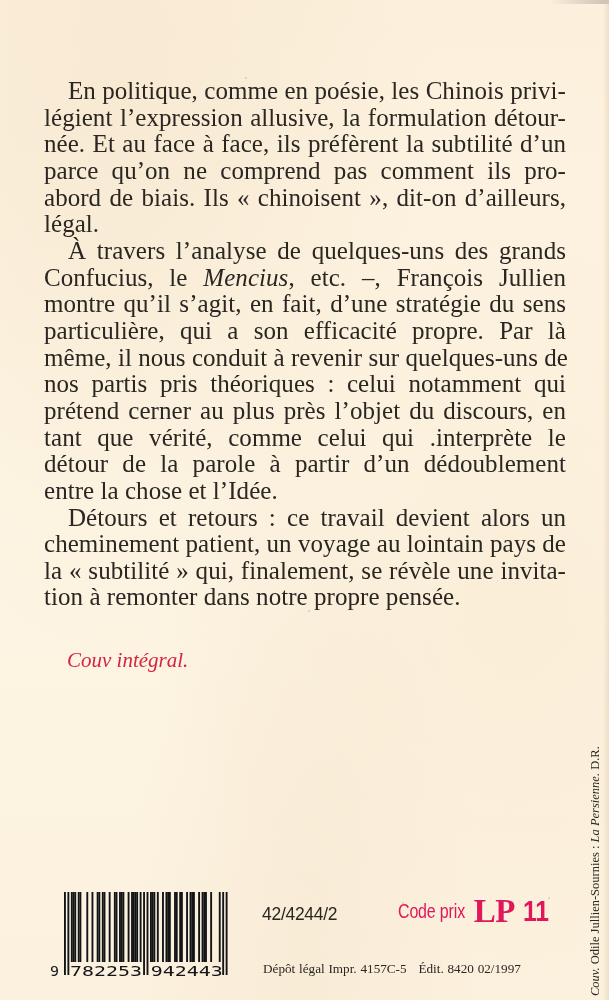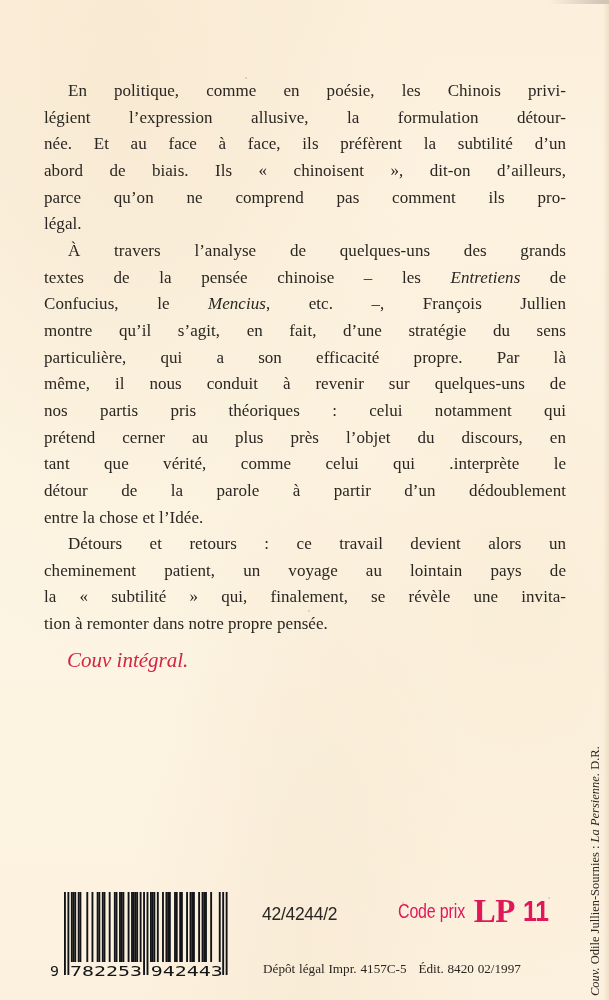--- a/index.html
+++ b/index.html
@@ -35,21 +35,21 @@
       width: 6px;
       height: 1000px;
       background: linear-gradient(90deg, rgba(235,215,185,0) 0%, rgba(225,205,175,0.5) 100%);
     }
 
     .blurb {
       position: absolute;
       left: 44px;
       top: 78px;
       width: 522px;
-      font-size: 17px;
+      font-size: 25px;
       line-height: 26.65px;
       text-align: justify;
       letter-spacing: 0.05px;
     }
     .blurb p {
       margin: 0;
       text-indent: 24px;
     }
     .blurb p .line {
       display: block;
@@ -168,27 +168,26 @@
 <body>
 
 <div class="corner-edge"></div>
 <div class="right-edge"></div>
 
 <div class="blurb">
   <p>
       <span class="line first">En politique, comme en poésie, les Chinois privi-</span>
       <span class="line">légient l’expression allusive, la formulation détour-</span>
       <span class="line">née. Et au face à face, ils préfèrent la subtilité d’un</span>
+      <span class="line">parce qu’on ne comprend pas comment ils pro-</span>
       <span class="line">abord de biais. Ils « chinoisent », dit-on d’ailleurs,</span>
-      <span class="line">parce qu’on ne comprend pas comment ils pro-</span>
       <span class="line last">légal.</span>
     </p>
   <p>
       <span class="line first">À travers l’analyse de quelques-uns des grands</span>
-      <span class="line">textes de la pensée chinoise – les <em>Entretiens</em> de</span>
       <span class="line">Confucius, le <em>Mencius</em>, etc. –, François Jullien</span>
       <span class="line">montre qu’il s’agit, en fait, d’une stratégie du sens</span>
       <span class="line">particulière, qui a son efficacité propre. Par là</span>
       <span class="line">même, il nous conduit à revenir sur quelques-uns de</span>
       <span class="line">nos partis pris théoriques : celui notamment qui</span>
       <span class="line">prétend cerner au plus près l’objet du discours, en</span>
       <span class="line">tant que vérité, comme celui qui .interprète le</span>
       <span class="line">détour de la parole à partir d’un dédoublement</span>
       <span class="line last">entre la chose et l’Idée.</span>
     </p>

